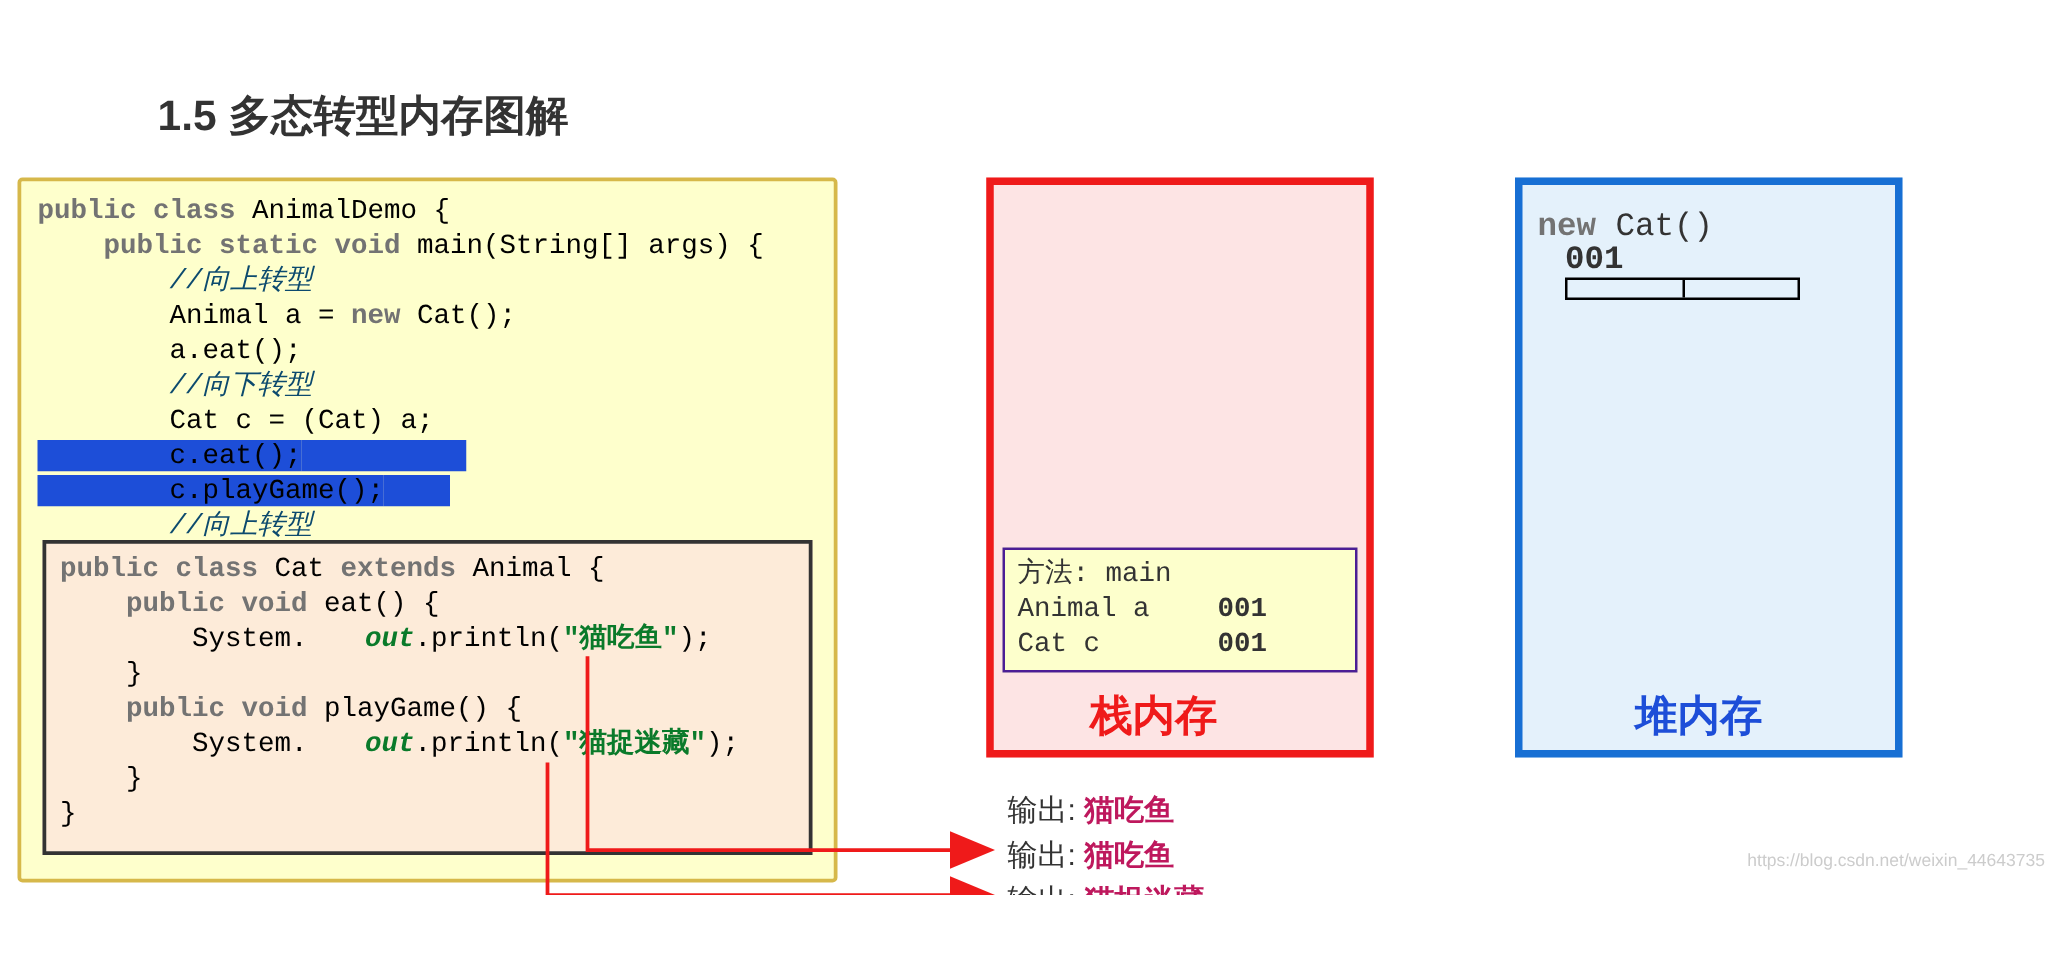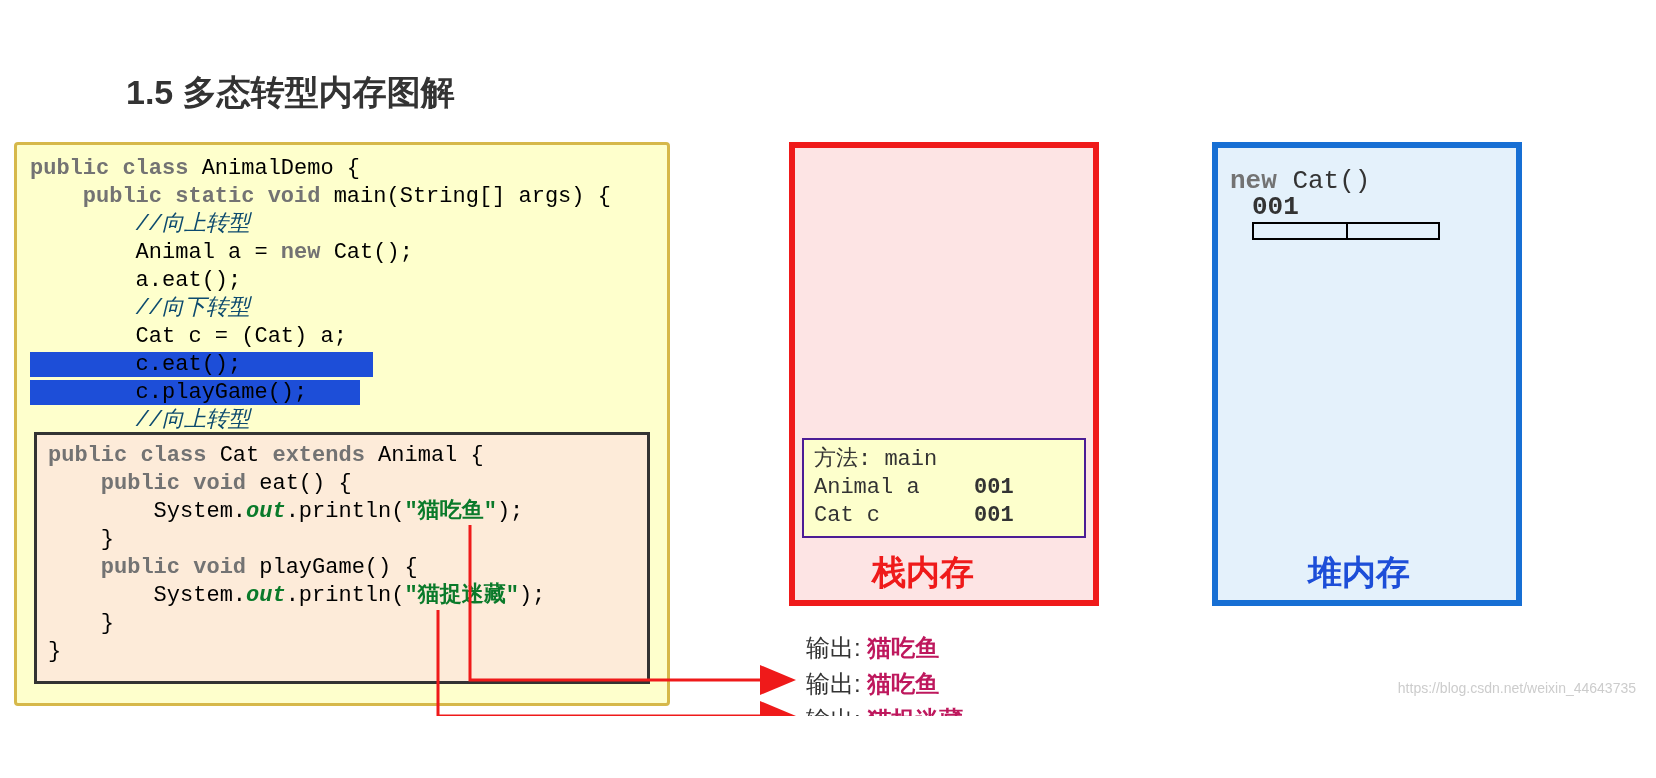--- a/index.html
+++ b/index.html
@@ -5,21 +5,21 @@
   html,body{margin:0;padding:0;background:#fff;font-family:"Consolas","Courier New",monospace;}
   .page{position:relative;width:1656px;height:716px;}
   .title{position:absolute;left:126px;top:70px;font-size:34px;font-weight:900;color:#333;font-family:"Microsoft YaHei","SimHei",sans-serif;}
   .code-outer{position:absolute;left:14px;top:142px;width:656px;height:564px;background:#feffcc;border:3px solid #d6b84a;border-radius:4px;box-sizing:border-box;}
   .code1{position:absolute;left:30px;top:155px;font-size:22px;line-height:28px;white-space:pre;}
   .kw{color:#737373;font-weight:bold;}
   .cm{color:#0c4a6e;font-style:italic;}
   .hl{background:#1d4ed8;}
   .code-inner{position:absolute;left:34px;top:432px;width:616px;height:252px;background:#fdebd9;border:3px solid #333;box-sizing:border-box;}
   .code2{position:absolute;left:48px;top:442px;font-size:22px;line-height:28px;white-space:pre;}
-  .out-it{color:#0a7a2a;font-style:italic;font-weight:bold;}
+  .out-it{color:#0a7a2a;font-style:italic;font-weight:bold;margin-left:46px;}
   .str{color:#0a7a2a;font-weight:bold;}
   .stack-box{position:absolute;left:789px;top:142px;width:310px;height:464px;background:#fde4e4;border:6px solid #ef1a1a;box-sizing:border-box;}
   .stack-inner{position:absolute;left:802px;top:438px;width:284px;height:100px;background:#fdffcc;border:2px solid #4c1d95;box-sizing:border-box;padding:6px 10px;font-size:22px;line-height:28px;color:#333;}
   .stack-lbl{position:absolute;left:872px;top:550px;font-size:34px;font-weight:900;color:#ef1a1a;font-family:"Microsoft YaHei","SimHei",sans-serif;}
   .heap-box{position:absolute;left:1212px;top:142px;width:310px;height:464px;background:#e4f1fb;border:6px solid #176fd4;box-sizing:border-box;}
   .heap-txt{position:absolute;left:1230px;top:168px;font-size:26px;line-height:26px;color:#333;}
   .heap-table{position:absolute;left:1252px;top:222px;width:188px;height:18px;border:2px solid #000;box-sizing:border-box;}
   .heap-table-mid{position:absolute;left:50%;top:0;width:2px;height:100%;background:#000;}
   .heap-lbl{position:absolute;left:1308px;top:550px;font-size:34px;font-weight:900;color:#1d4ed8;font-family:"Microsoft YaHei","SimHei",sans-serif;}
   .out-line{position:absolute;font-size:24px;color:#333;font-family:"Microsoft YaHei","SimHei",sans-serif;}

